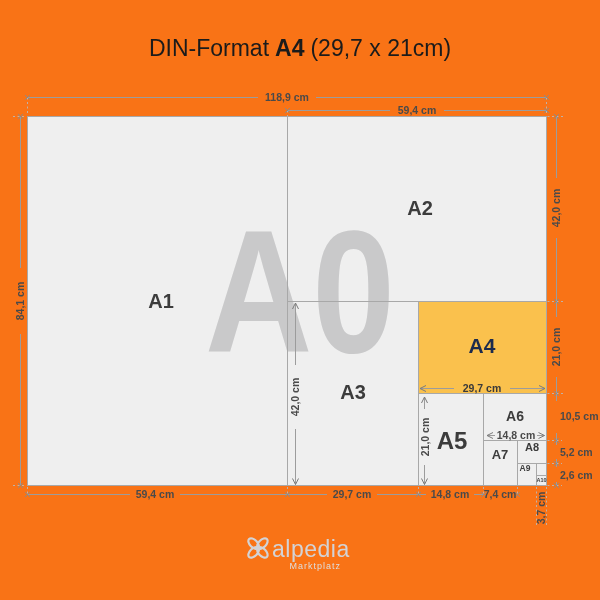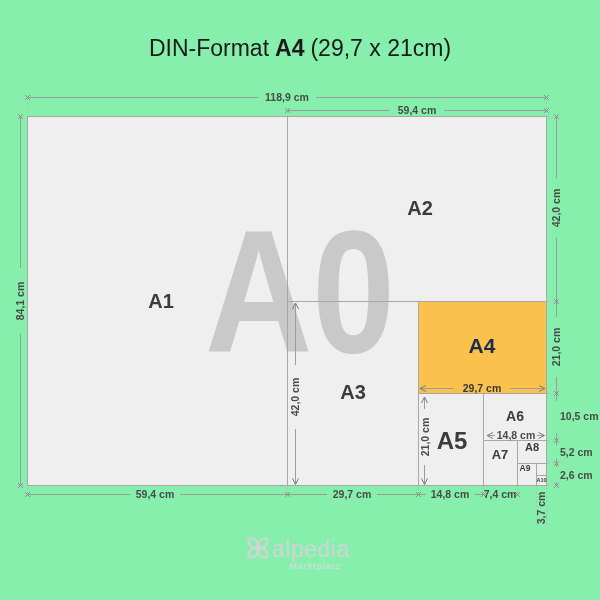--- a/index.html
+++ b/index.html
@@ -1,16 +1,16 @@
 <!DOCTYPE html>
 <html><head>
 <meta charset="utf-8">
 <style>
   html,body{margin:0;padding:0;background:#ffffff;}
-  .stage{position:relative;width:600px;height:600px;background:#86efac;overflow:hidden;
+  .stage{position:relative;width:600px;height:600px;background:#f97316;overflow:hidden;
          font-family:"Liberation Sans", sans-serif;}
   svg text{font-family:"Liberation Sans", sans-serif;}
   .paper{fill:#EFEFEF;stroke:#A8A8A8;stroke-width:1;}
   .divider{stroke:#A8A8A8;stroke-width:1;}
   .a4rect{stroke:#A8A8A8;stroke-width:1;}
   .dimline{stroke:#9C9C9C;stroke-width:1;fill:none;}
   .dotted{stroke:#B8B8B8;stroke-width:0.9;stroke-dasharray:2 2.5;fill:none;}
   .xmark{stroke:#8A8A8A;stroke-width:1;fill:none;}
   .dim-text{font-size:10.5px;font-weight:bold;fill:#4A4A4A;}
   .dim-text-dark{font-size:10.5px;font-weight:bold;fill:#3A3A3A;}

